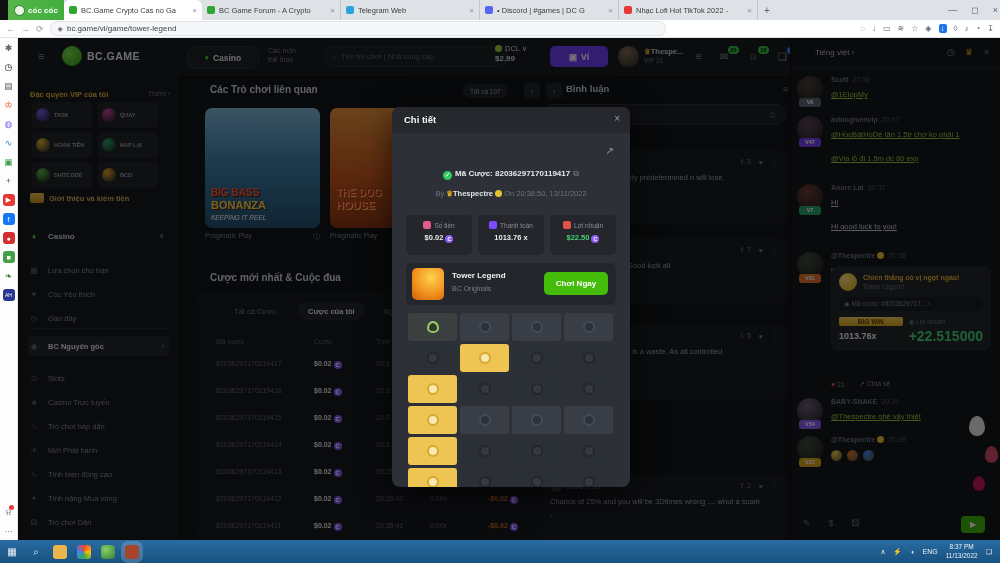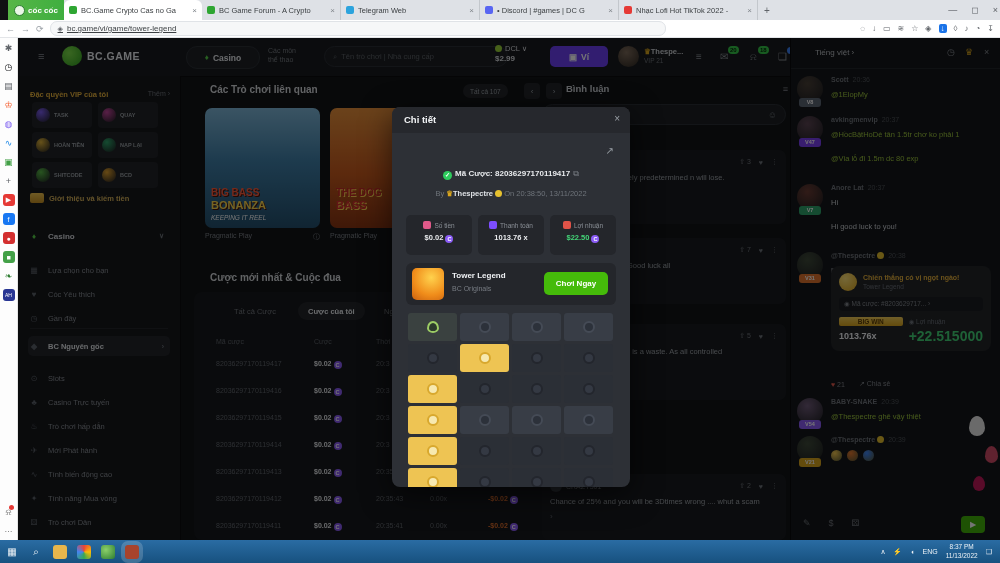--- a/index.html
+++ b/index.html
@@ -12,21 +12,21 @@
   #tabs{display:flex;flex:0 0 auto;}
   .tab{width:128px;display:flex;align-items:center;gap:4px;padding:0 5px;font-size:7.5px;color:#3c4043;border-right:1px solid #c3c7cc;overflow:hidden;white-space:nowrap;}
   .tab.active{background:#fff;border-radius:6px 6px 0 0;border-right:none;}
   .tab .fav{flex:0 0 8px;width:8px;height:8px;border-radius:2px;}
   .tab .ttl{flex:1;overflow:hidden;text-overflow:ellipsis;}
   .tab .tx{color:#80868b;font-size:8px;}
   .newtab{width:18px;display:flex;align-items:center;justify-content:center;color:#5f6368;font-size:10px;}
   .winctl{margin-left:auto;display:flex;align-items:center;gap:14px;padding:0 10px;color:#5f6368;font-size:9px;}
   .addrbar{position:absolute;left:0;top:20px;width:1000px;height:18px;background:#ffffff;display:flex;align-items:center;gap:6px;padding:0 6px;box-sizing:border-box;border-bottom:1px solid #e3e5e8;}
   .navg{color:#9aa0a6;font-size:9px;}
-  .urlpill{flex:0 0 600px;height:13px;border:1px solid #e0e3e7;background:#f6f7f8;border-radius:7px;display:flex;align-items:center;gap:4px;padding:0 7px;font-size:8px;color:#3c4043;text-decoration:underline;}
+  .urlpill{flex:0 0 600px;height:13px;border:1px solid #e0e3e7;background:#f6f7f8;border-radius:7px;display:flex;align-items:center;gap:4px;padding:0 7px;font-size:8px;color:#3c4043;}
   .lock{color:#5f6368;font-size:7px;}
   .tbicons{display:flex;align-items:center;gap:7px;color:#5f6368;font-size:8px;margin-left:auto;}
   .tbicons .blue{background:#1a73e8;color:#fff;border-radius:2px;padding:0 2px;}
   
   .strip{position:absolute;left:0;top:38px;width:18px;height:502px;background:#fdfdfd;border-right:1px solid #e6e6e6;display:flex;flex-direction:column;align-items:center;padding-top:4px;box-sizing:border-box;gap:7px;}
   .sic{width:12px;height:12px;border-radius:3px;display:flex;align-items:center;justify-content:center;font-size:7px;color:#fff;flex:0 0 auto;}
   .sic.glyph{background:transparent!important;font-size:9px;}
   .stripbell{margin-top:auto;margin-bottom:2px;position:relative;color:#333;font-size:9px;}
   .stripbell i{position:absolute;right:-3px;top:-2px;width:5px;height:5px;background:#e53935;border-radius:50%;}
   .stripdots{color:#777;font-size:8px;margin-bottom:4px;}
@@ -104,21 +104,21 @@
   .ccmore{margin-top:4px;color:#5e636a;font-size:8px;}
   
   .chat{position:absolute;left:772px;top:0;width:210px;height:502px;background:#15171b;border-left:1px solid #090a0b;}
   .chhead{position:absolute;left:0;top:0;width:210px;height:30px;border-bottom:1px solid #22252a;}
   .chlang{position:absolute;left:24px;top:10px;color:#b9bdc3;font-size:8px;}
   .chico{position:absolute;top:9px;color:#82878e;font-size:9px;}
   .msgav{position:absolute;left:6px;width:26px;height:26px;border-radius:50%;}
   .vb{position:absolute;left:8px;width:22px;height:9px;border-radius:3px;color:#fff;font-size:5.5px;font-weight:bold;text-align:center;line-height:9px;}
   .mname{position:absolute;left:40px;color:#70757c;font-size:7px;font-weight:bold;}
   .mtime{color:#4d5258;font-weight:normal;margin-left:4px;}
-  .mline{position:absolute;left:40px;font-size:7.5px;color:#c7cbd0;}
+  .mline{position:absolute;left:40px;font-size:7.5px;color:#c7cbd0;text-decoration:underline;}
   .mline.green{color:#9bc53d;}
   .wincard{position:absolute;left:40px;width:160px;background:#232529;border-radius:8px;padding:7px 8px;box-sizing:border-box;}
   .wc1{display:flex;gap:6px;align-items:center;}
   .wc1 .wcoin{width:18px;height:18px;border-radius:50%;background:radial-gradient(circle at 35% 30%,#ffe27a,#d9a51e);flex:0 0 auto;}
   .wct{color:#e8b33c;font-size:7px;font-weight:bold;line-height:1.2;}
   .wcs{color:#6e737a;font-size:6.5px;}
   .wcid{margin-top:6px;background:#1c1e22;border-radius:4px;color:#80858c;font-size:6.5px;padding:3px 5px;display:flex;align-items:center;gap:4px;}
   .wcg{display:grid;grid-template-columns:1fr 1fr;margin-top:6px;column-gap:6px;row-gap:2px;align-items:center;}
   .ribbon{background:linear-gradient(#f5cf5a,#d9a51e);color:#5b3c05;font-size:6.5px;font-weight:bold;border-radius:2px;text-align:center;padding:1px 0;}
   .wlab{color:#6e737a;font-size:6.5px;}
@@ -393,21 +393,21 @@
       <div class="gl3">KEEPING IT REEL</div>
     </div>
     <div class="prov" style="left:187px">
         <span>Pragmatic Play</span>
         <span>ⓘ</span>
       </div>
 
     <div class="gcard" style="left:312px">
       <div class="art" style="background:linear-gradient(#e8913c 0%,#c85a1e 55%,#8a3512 100%)"></div>
       <div class="gl1" style="color:#c62828;text-shadow:1px 1px 0 #ffd54f">THE DOG</div>
-      <div class="gl2" style="color:#d32f2f;text-shadow:1px 1px 0 #ffd54f">BASS</div>
+      <div class="gl2" style="color:#d32f2f;text-shadow:1px 1px 0 #ffd54f">HOUSE</div>
     </div>
     <div class="prov" style="left:312px">
         <span>Pragmatic Play</span>
         <span>ⓘ</span>
       </div>
 
     <div class="btitle">Cược mới nhất &amp; Cuộc đua</div>
     <div class="bpanel">
       <div class="btab" style="left:30px">Tất cả Cược</div>
       <div class="btab act" style="left:104px">Cược của tôi</div>

